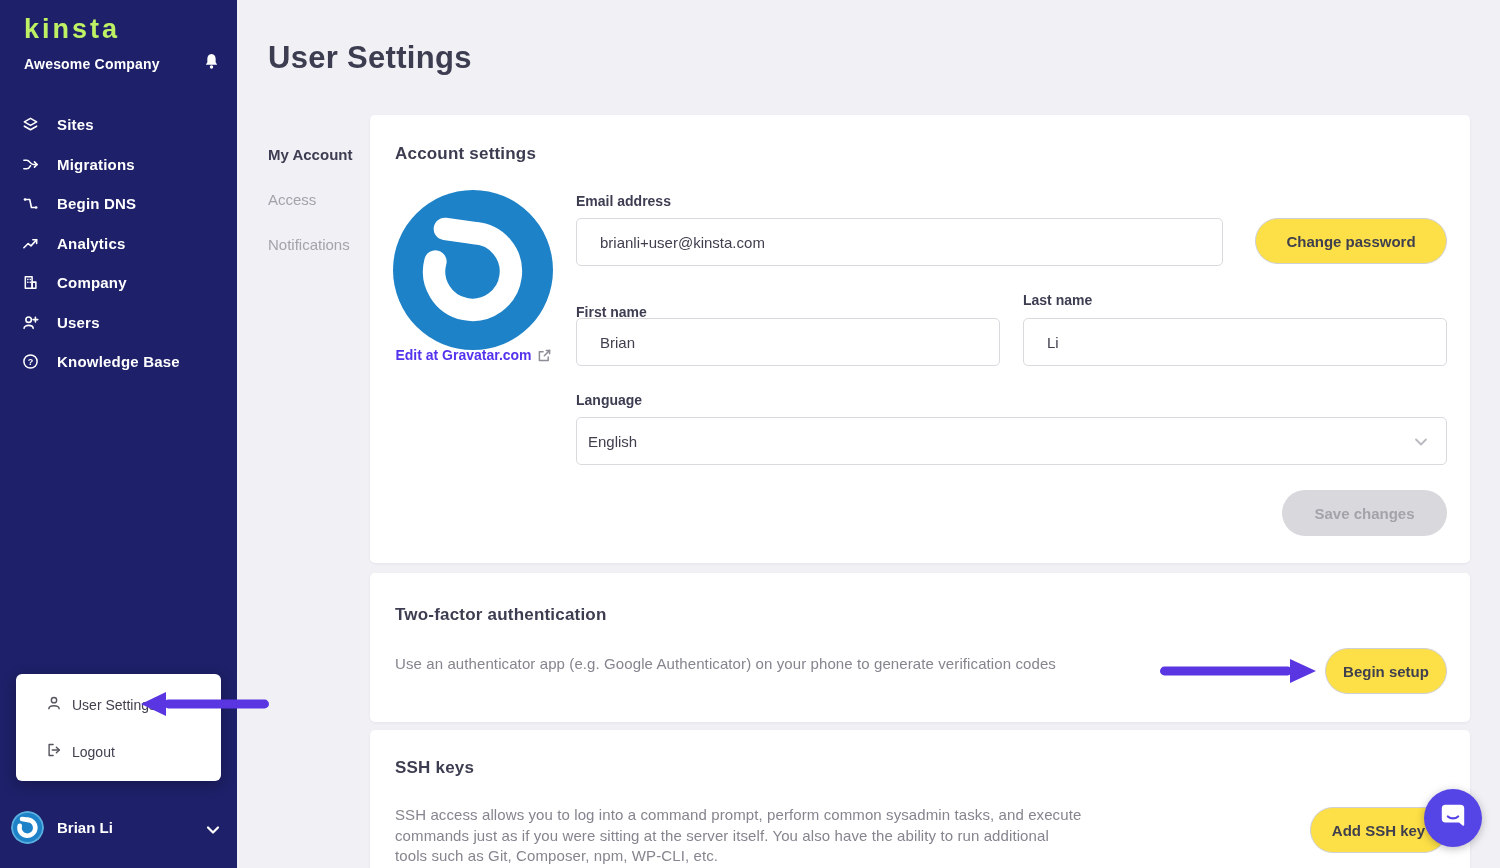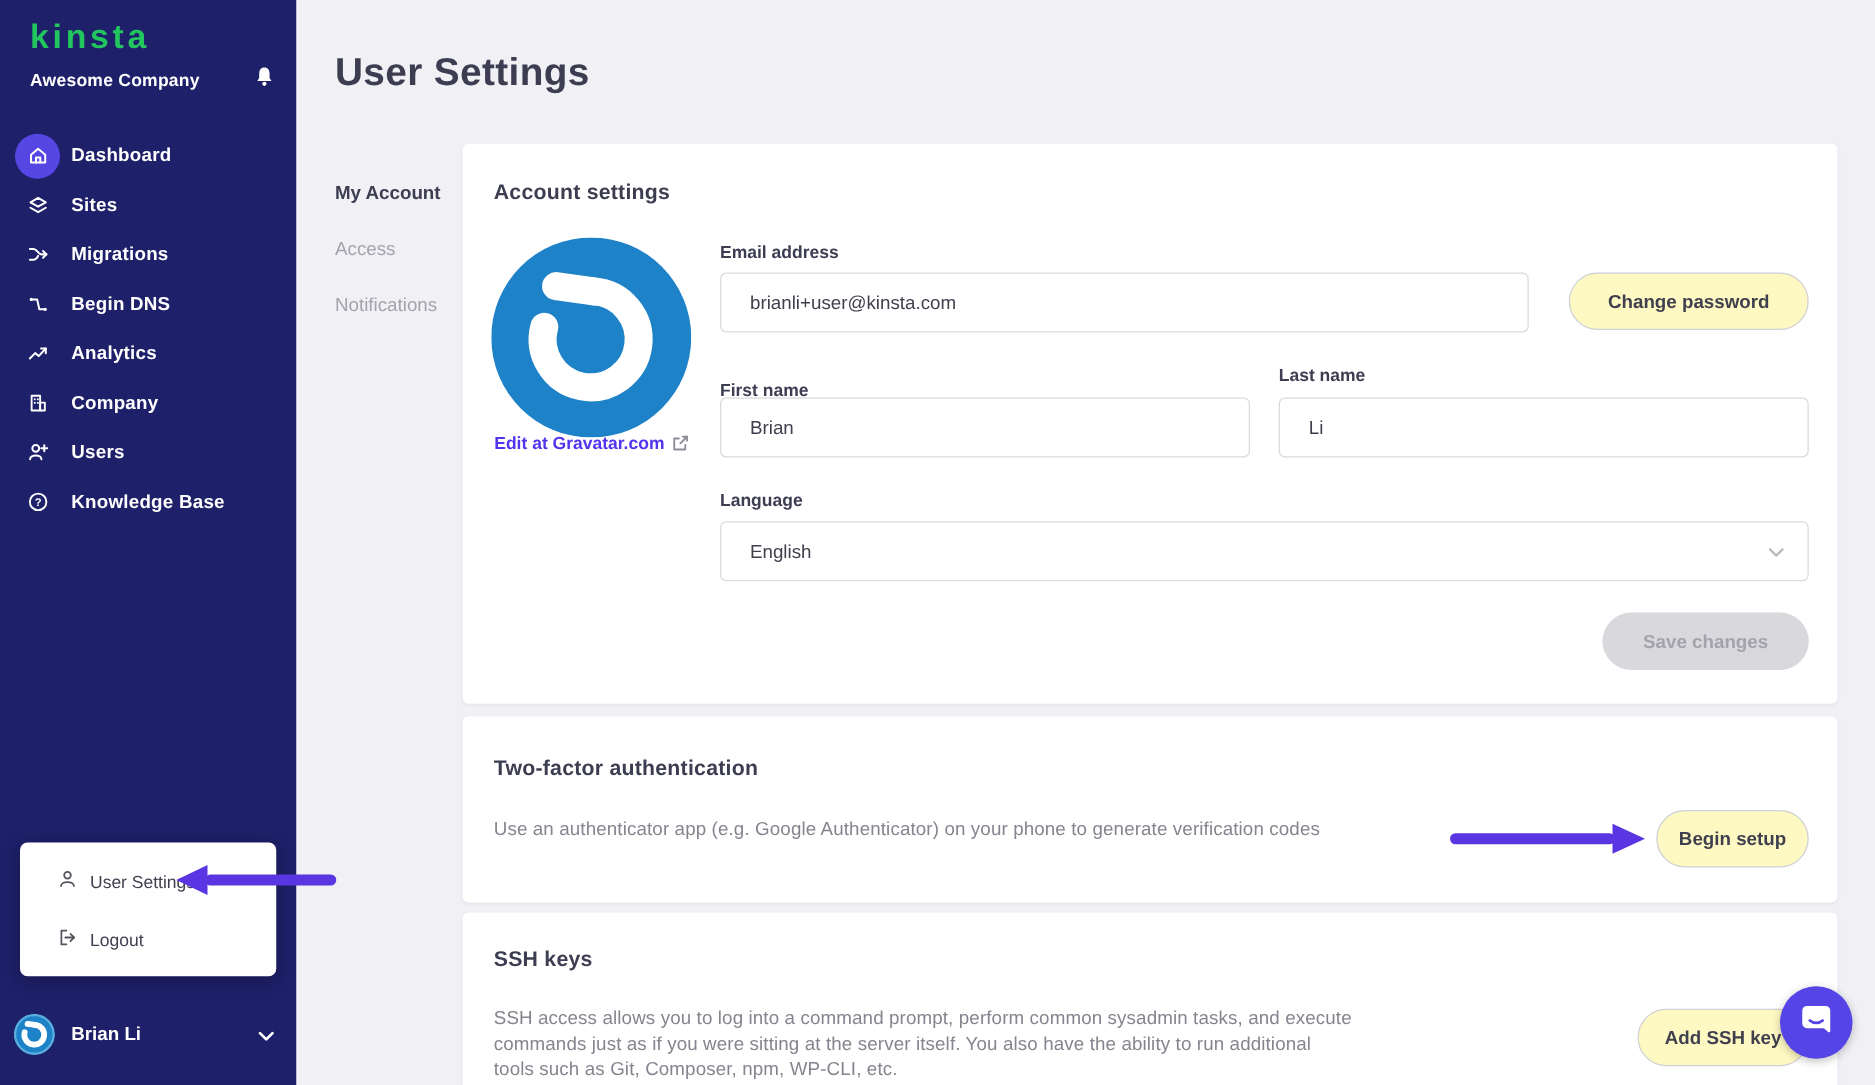--- a/index.html
+++ b/index.html
@@ -2,21 +2,21 @@
 <html><head>
 <meta charset="utf-8">
 <style>
   * { margin:0; padding:0; box-sizing:border-box; }
   html,body { width:1500px; height:868px; }
   body { font-family:"Liberation Sans", sans-serif; }
   .app { position:relative; width:1500px; height:868px; background:#f1f0f5; overflow:hidden; }
 
   
   .sidebar { position:absolute; left:0; top:0; width:237px; height:868px; background:#1e2069; }
-  .logo { position:absolute; left:24px; top:14px; color:#22c55e; font-size:27px; font-weight:bold; letter-spacing:3px; }
+  .logo { position:absolute; left:24px; top:14px; color:#bef264; font-size:27px; font-weight:bold; letter-spacing:3px; }
   .company-row { position:absolute; left:24px; top:52px; width:196px; display:flex; align-items:center; justify-content:space-between; }
   .company-name { color:#fff; font-size:14px; font-weight:bold; letter-spacing:.2px; }
   .nav { position:absolute; left:0; top:105px; width:237px; }
   .nav-item { display:flex; align-items:center; height:39.5px; padding-left:12px; cursor:pointer; }
   .nav-icon { width:36px; height:36px; display:flex; align-items:center; justify-content:center; flex:0 0 36px; }
   .nav-icon.active-circle { background:#5646e4; border-radius:50%; }
   .nav-label { color:#fff; font-size:15px; font-weight:bold; margin-left:9px; letter-spacing:.2px; }
 
   .user-popup { position:absolute; left:16px; top:674px; width:205px; height:107px; background:#fff; border-radius:6px;
                 box-shadow:0 3px 14px rgba(0,0,0,.28); }
@@ -57,25 +57,25 @@
   .lb-last  { left:653px; top:177px; }
   .lb-lang  { left:206px; top:277px; }
 
   .text-input { position:absolute; height:48px; border:1px solid #dadade; border-radius:5px; background:#fff;
                 font-family:"Liberation Sans",sans-serif; font-size:15px; color:#3f3f4e; padding:0 23px; outline:none; }
   .in-email { left:206px; top:103px; width:647px; }
   .in-first { left:206px; top:203px; width:424px; }
   .in-last  { left:653px; top:203px; width:424px; }
 
   .select { position:absolute; left:206px; top:302px; width:871px; height:48px; border:1px solid #dadade; border-radius:5px;
-            display:flex; align-items:center; padding:0 23px; font-size:15px; color:#3f3f4e; cursor:pointer; background:#fff; }
+            display:flex; align-items:center; padding:0 11px; font-size:15px; color:#3f3f4e; cursor:pointer; background:#fff; }
   .select-chevron { position:absolute; right:18px; top:17px; }
 
   .btn { display:flex; align-items:center; justify-content:center; border-radius:24px; font-size:15px; font-weight:bold;
-         color:#3f3f4e; background:#fef9c3; border:1px solid #cfcfd6; cursor:pointer; font-family:"Liberation Sans",sans-serif; }
+         color:#3f3f4e; background:#fde047; border:1px solid #cfcfd6; cursor:pointer; font-family:"Liberation Sans",sans-serif; }
   .btn-change-pass { position:absolute; left:885px; top:103px; width:192px; height:46px; }
   .btn-save { position:absolute; left:912px; top:375px; width:165px; height:46px; background:#d8d8dd; color:#a3a3ab; border:none; cursor:default; }
   .btn-begin { position:absolute; left:955px; top:75px; width:122px; height:46px; }
   .btn-addssh { position:absolute; left:940px; top:77px; width:137px; height:46px; }
 
   .desc-text { position:absolute; left:25px; font-size:15px; color:#85858f; line-height:20.5px; letter-spacing:.1px; }
   .d-twofactor { top:81px; }
   .d-ssh { top:75px; width:690px; }
 
   .annot-arrow { position:absolute; z-index:40; }
@@ -97,29 +97,20 @@
       <span class="company-name">Awesome Company</span>
       <span>
         <svg width="17" height="19" viewBox="0 0 18 19">
           <path d="M9 1.5 C6 1.5 4.6 3.8 4.6 6.8 V10.4 L3 13 H15 L13.4 10.4 V6.8 C13.4 3.8 12 1.5 9 1.5 Z" fill="#fff"></path>
           <circle cx="9" cy="15.4" r="1.8" fill="#fff"></circle>
         </svg>
       </span>
     </div>
 
     <div class="nav">
-      <div class="nav-item">
-        <span class="nav-icon active-circle">
-          <svg width="17" height="17" viewBox="0 0 18 18" fill="none" stroke="#fff" stroke-width="1.7" stroke-linecap="round" stroke-linejoin="round">
-            <path d="M3 8.2 L9 3.2 L15 8.2 V14.8 H3 Z"></path>
-              <path d="M7.2 14.8 V10.5 H10.8 V14.8"></path>
-          </svg>
-        </span>
-        <span class="nav-label">Dashboard</span>
-      </div>
       <div class="nav-item">
         <span class="nav-icon">
           <svg width="17" height="17" viewBox="0 0 18 18" fill="none" stroke="#fff" stroke-width="1.7" stroke-linecap="round" stroke-linejoin="round">
             <path d="M9 2.5 L15.5 6.2 L9 9.9 L2.5 6.2 Z"></path>
               <path d="M2.5 10.8 L9 14.5 L15.5 10.8"></path>
           </svg>
         </span>
         <span class="nav-label">Sites</span>
       </div>
       <div class="nav-item">

